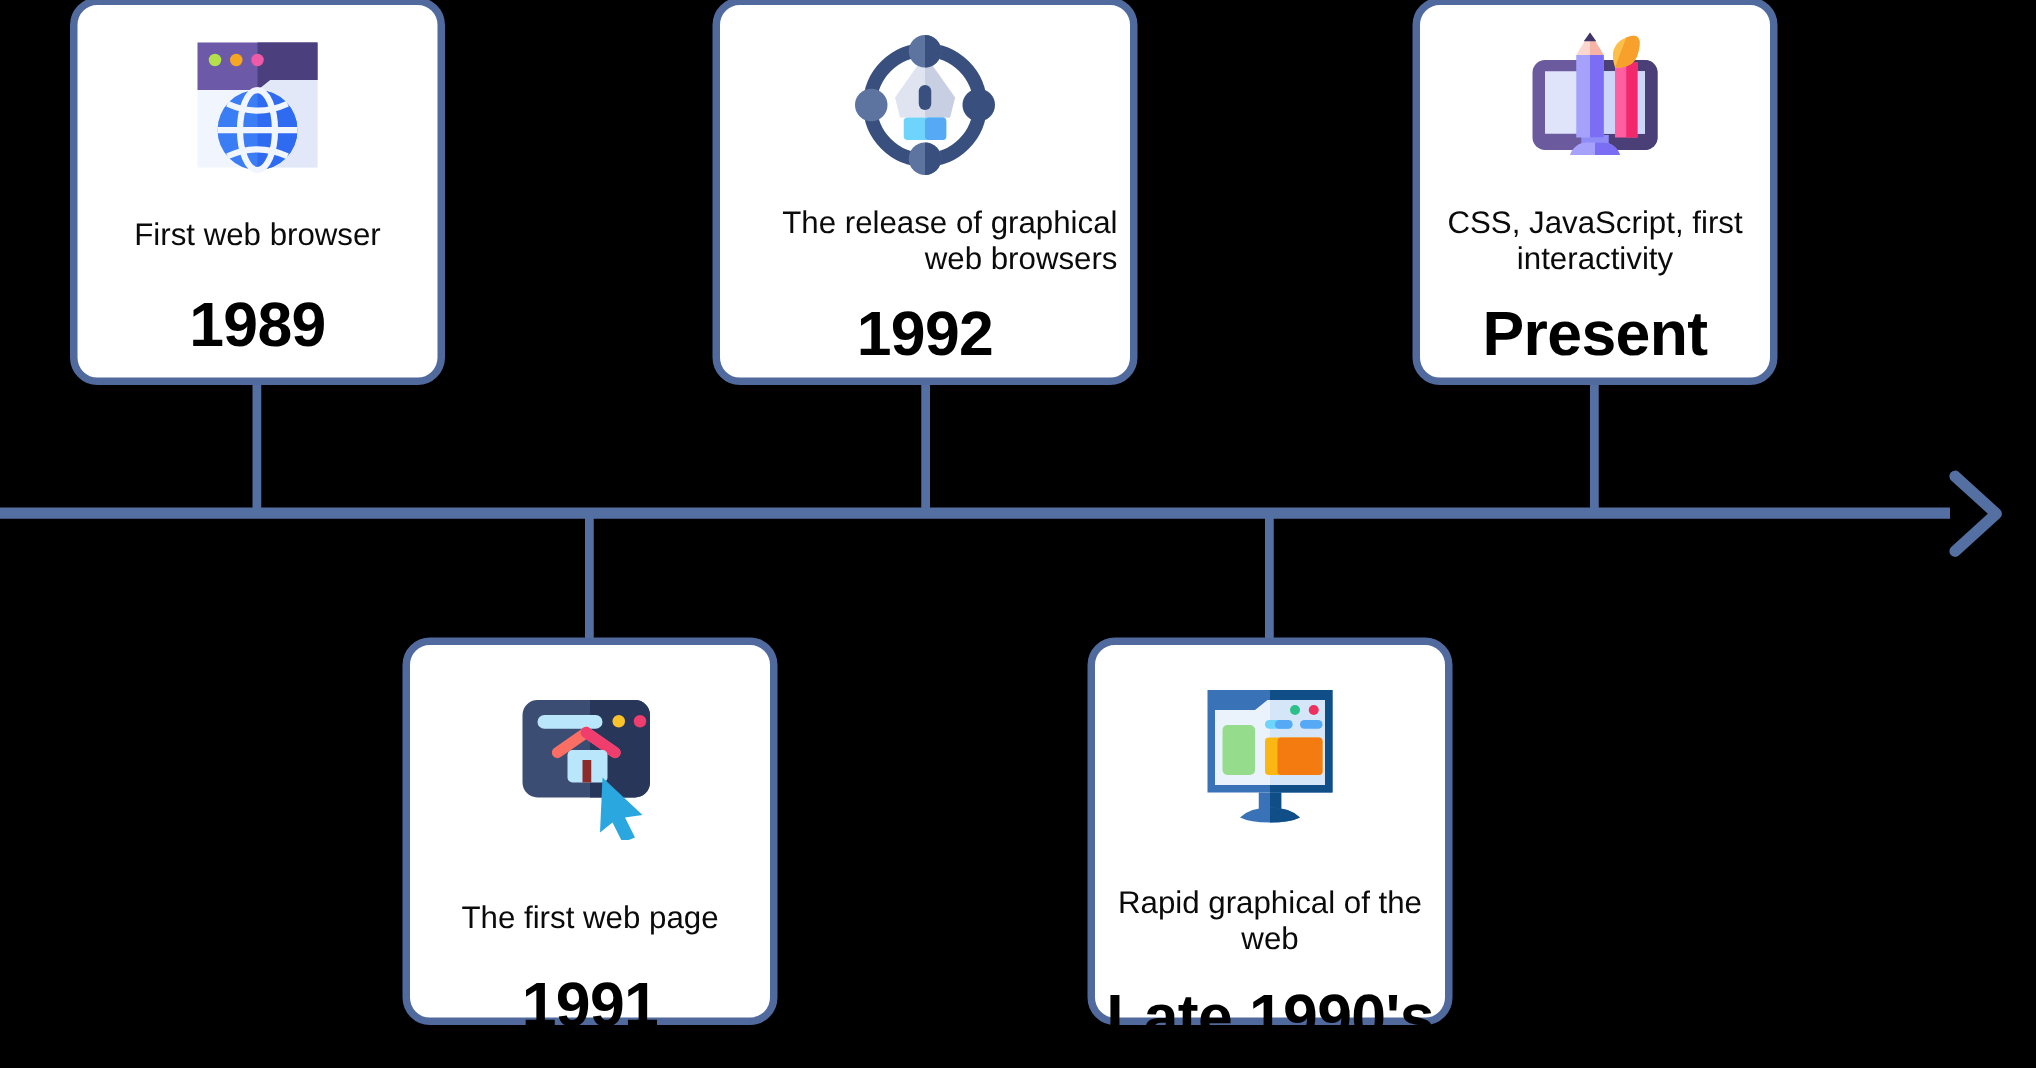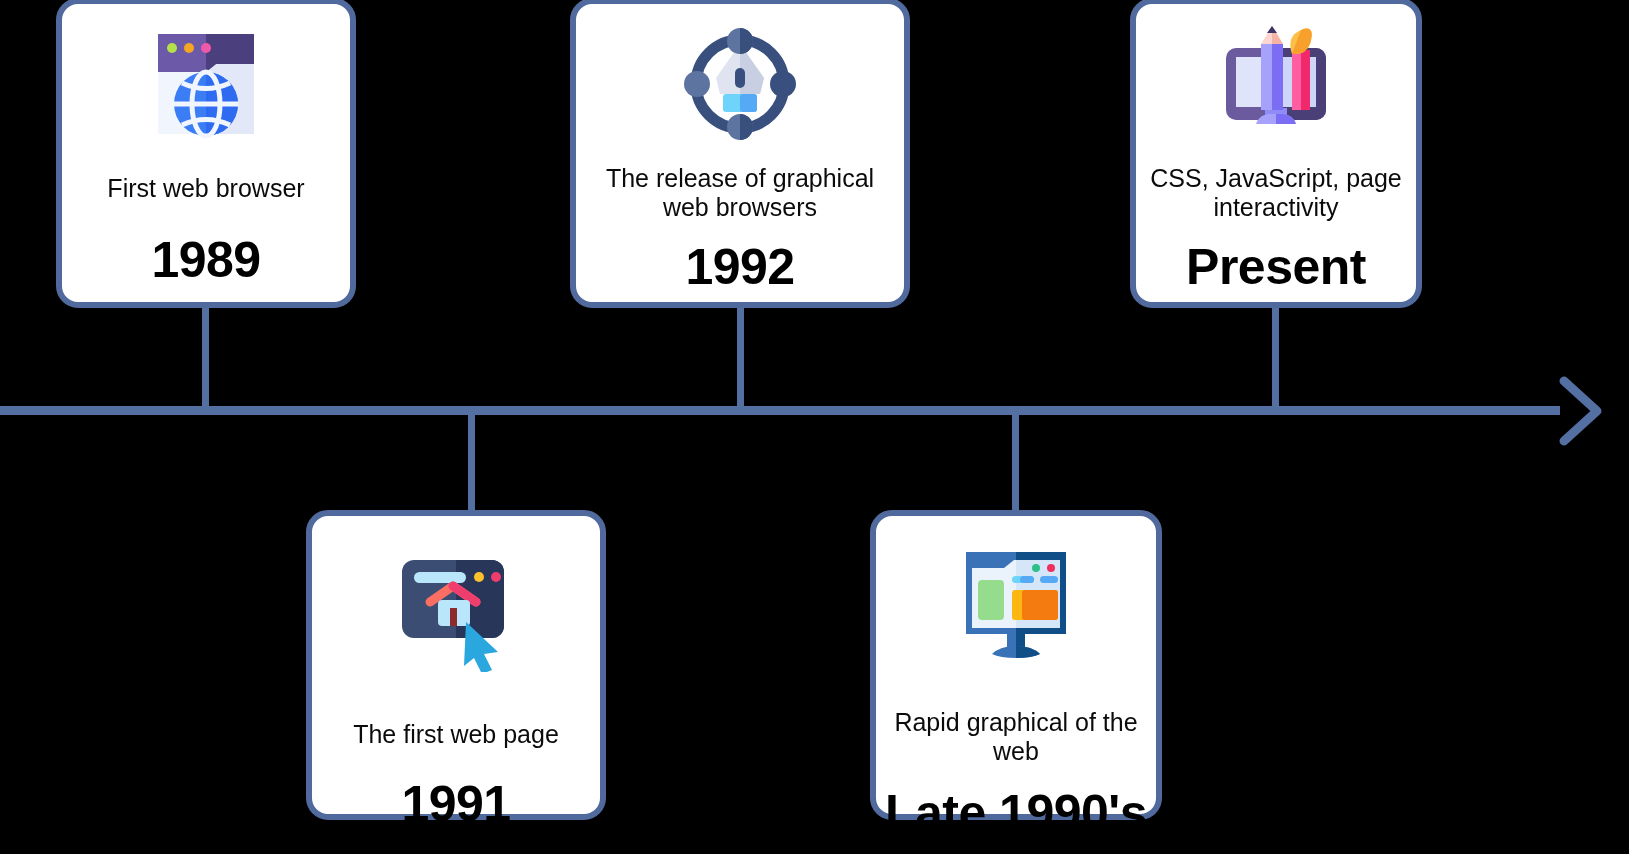--- a/index.html
+++ b/index.html
@@ -59,26 +59,26 @@
     color: #000000;
     text-align: center;
     letter-spacing: -0.5px;
     white-space: nowrap;
   }
 
   
   #card-1989    { left: 56px;   top: -2px;  width: 300px; height: 310px; }
   #card-1993    { left: 570px;  top: -2px;  width: 340px; height: 310px; }
   #card-present { left: 1130px; top: -2px;  width: 292px; height: 310px; }
-  #card-1991    { left: 306px;  top: 510px; width: 300px; height: 310px; }
+  #card-1991    { left: 322px;  top: 510px; width: 300px; height: 310px; }
   #card-late90  { left: 870px;  top: 510px; width: 292px; height: 310px; }
 
   #card-1989    .card-desc { margin-top: 26px; }
   #card-1989    .card-date { margin-top: 28px; }
-  #card-1993    .card-desc { margin-top: 16px; }
+  #card-1993    .card-desc { margin-top: 16px; text-align: right; }
   #card-1993    .card-date { margin-top: 16px; }
   #card-present .card-desc { margin-top: 16px; }
   #card-present .card-date { margin-top: 16px; }
   #card-1991    .card-icon { margin-top: 28px; }
   #card-1991    .card-desc { margin-top: 48px; }
   #card-1991    .card-date { margin-top: 26px; }
   #card-late90  .card-icon { margin-top: 22px; }
   #card-late90  .card-desc { margin-top: 42px; }
   #card-late90  .card-date { margin-top: 18px; }
 
@@ -164,21 +164,21 @@
         <path d="M60 6 L71 24 H60 Z" fill="#f7b3a6"></path>
         <path d="M55 13 L60 6 L65 13 Z" fill="#3f3568"></path>
       </g>
       <g>
         <rect x="80" y="30" width="18" height="60" fill="#ff5ea0"></rect>
         <rect x="89" y="30" width="9" height="60" fill="#f2286d"></rect>
         <path d="M80 34 q-6 -18 9 -24 q15 -6 9 14 q-4 11 -18 10 Z" fill="#fcbf4a"></path>
         <path d="M89 10 q15 -6 9 14 q-4 11 -18 10 Z" fill="#f8a02c"></path>
       </g>
     </svg>
-    <div class="card-desc">CSS, JavaScript, page interactivity</div>
+    <div class="card-desc">CSS, JavaScript, first interactivity</div>
     <div class="card-date">Present</div>
   </div>
 
   <div class="card" id="card-1991">
     <svg class="card-icon" viewBox="0 0 128 128">
       <rect x="10" y="16" width="102" height="78" rx="12" fill="#3c4d73"></rect>
       <path d="M64 16 H100 a12 12 0 0 1 12 12 V82 a12 12 0 0 1 -12 12 H64 Z" fill="#28365a"></path>
       <rect x="22" y="28" width="52" height="11" rx="5.5" fill="#b9e6fb"></rect>
       <circle cx="87" cy="33" r="5" fill="#fcc22c"></circle>
       <circle cx="104" cy="33" r="5" fill="#ef3d6e"></circle>

